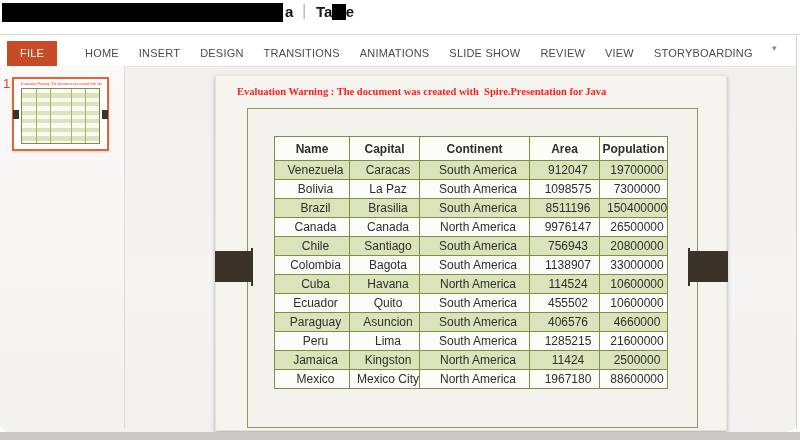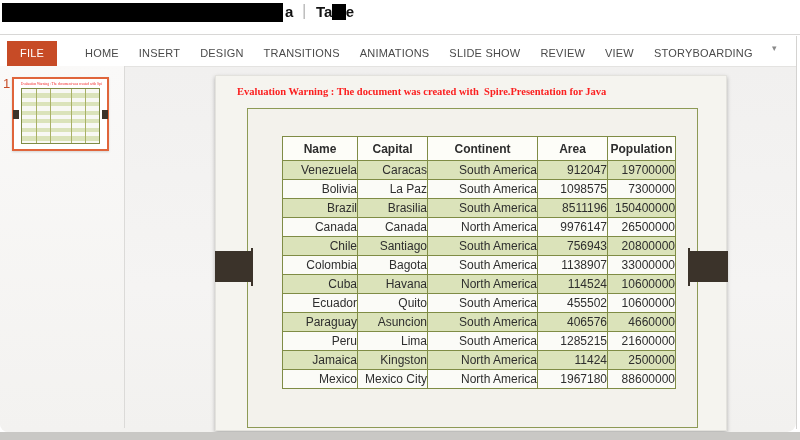--- a/index.html
+++ b/index.html
@@ -61,25 +61,25 @@
          border:1px solid #8D9A55;background:#f3f2ec;}
 
   
   .handle{position:absolute;background:#3B332A;}
   .handle-rect.l{left:-1px;top:175px;width:38px;height:31px;}
   .handle-line.l{left:35px;top:172px;width:2px;height:38px;}
   .handle-rect.r{left:472px;top:175px;width:40px;height:31px;}
   .handle-line.r{left:472px;top:172px;width:2px;height:38px;}
 
   
-  table.countries{position:absolute;left:66px;top:60px;border-collapse:collapse;
+  table.countries{position:absolute;left:58px;top:60px;border-collapse:collapse;
          table-layout:fixed;width:393px;font-size:12px;color:#2e2e2e;}
   table.countries th,table.countries td{border:1px solid #7F8C45;overflow:hidden;white-space:nowrap;}
   table.countries th{height:24px;background:#FDFDF8;font-weight:bold;text-align:center;font-size:12px;}
-  table.countries td{height:19px;padding:0 0 0 7px;text-align:right;}
+  table.countries td{height:19px;padding:0 0 0 7px;text-align:center;}
   table.countries tbody tr:nth-child(odd) td{background:#DBE3BA;}
   table.countries tbody tr:nth-child(even) td{background:#FBFBF7;}
   .c0{width:75px;}.c1{width:70px;}.c2{width:110px;}.c3{width:70px;}.c4{width:68px;}
 </style>
 </head>
 <body>
 
 <div id="stage">
 
   <div class="titlebar">

